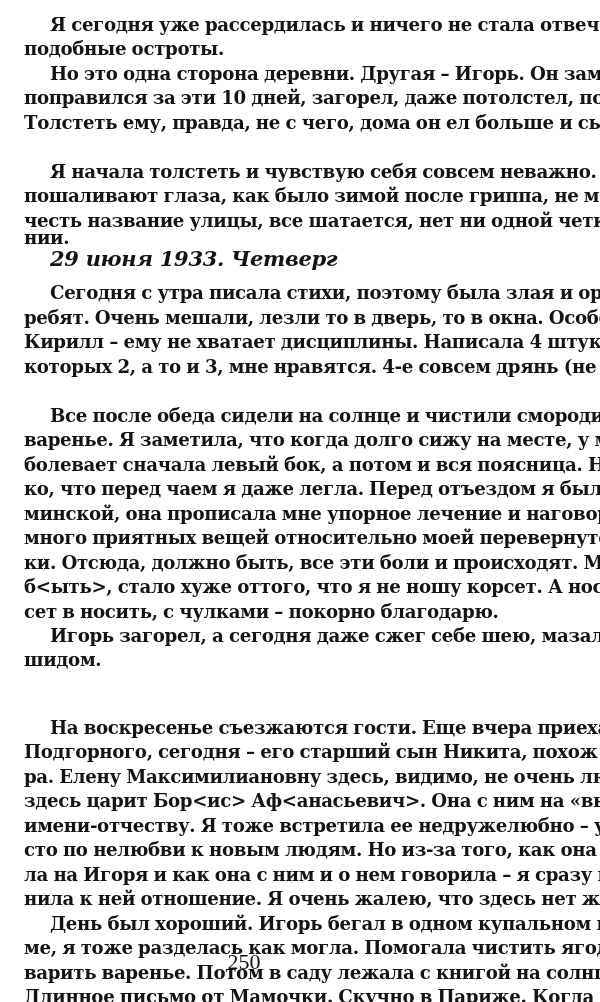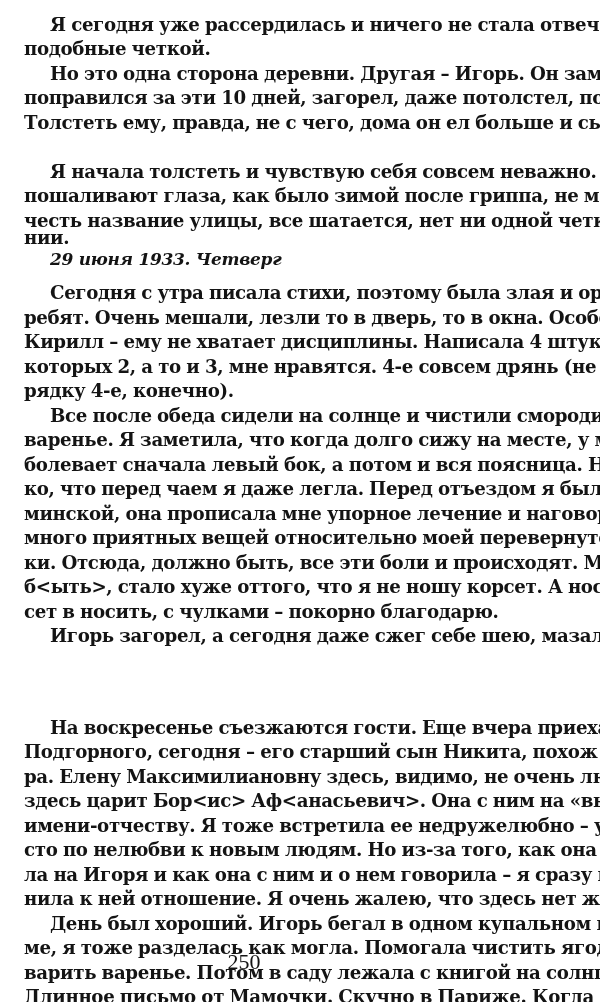--- a/index.html
+++ b/index.html
@@ -39,21 +39,21 @@
       width: 528px;
     }
     .line.last {
       text-align-last: left;
     }
     .heading {
       position: absolute;
       left: 50px;
       height: 26px;
       line-height: 26px;
-      font-size: 17px;
+      font-size: 21px;
       font-weight: bold;
       font-style: italic;
       white-space: nowrap;
       letter-spacing: -0.3px;
     }
     .page-number {
       position: absolute;
       left: 0;
       width: 488px;
       top: 949px;
@@ -63,50 +63,50 @@
       line-height: 26px;
       color: #141414;
     }
   </style>
 </head>
 <body>
 
 <div class="page">
 
   <div class="line indent" style="top:13px">Я сегодня уже рассердилась и ничего не стала отвечать на</div>
-  <div class="line last" style="top:37px">подобные четкой.</div>
+  <div class="line last" style="top:37px">подобные остроты.</div>
 
   <div class="line indent" style="top:62px">Но это одна сторона деревни. Другая – Игорь. Он заметно</div>
   <div class="line" style="top:86px">поправился за эти 10 дней, загорел, даже потолстел, по-моему.</div>
   <div class="line" style="top:111px">Толстеть ему, правда, не с чего, дома он ел больше и сытнее, но</div>
 
   <div class="line indent" style="top:160px">Я начала толстеть и чувствую себя совсем неважно. Опять</div>
   <div class="line" style="top:184px">пошаливают глаза, как было зимой после гриппа, не могу про-</div>
   <div class="line" style="top:209px">честь название улицы, все шатается, нет ни одной четкой ли-</div>
   <div class="line last" style="top:226px">нии.</div>
 
   <div class="heading" style="top:246px">29 июня 1933. Четверг</div>
 
   <div class="line indent" style="top:281px">Сегодня с утра писала стихи, поэтому была злая и орала на</div>
   <div class="line" style="top:306px">ребят. Очень мешали, лезли то в дверь, то в окна. Особенно</div>
   <div class="line" style="top:330px">Кирилл – ему не хватает дисциплины. Написала 4 штуки, из</div>
   <div class="line" style="top:355px">которых 2, а то и 3, мне нравятся. 4-е совсем дрянь (не по по-</div>
-  <div class="line last" style="top:379px">рядку 4-е, конечно).</div>
 
   <div class="line indent" style="top:404px">Все после обеда сидели на солнце и чистили смородину на</div>
   <div class="line" style="top:428px">варенье. Я заметила, что когда долго сижу на месте, у меня за-</div>
   <div class="line" style="top:453px">болевает сначала левый бок, а потом и вся поясница. Настоль-</div>
   <div class="line" style="top:477px">ко, что перед чаем я даже легла. Перед отъездом я была у Ка-</div>
   <div class="line" style="top:502px">минской, она прописала мне упорное лечение и наговорила мне</div>
   <div class="line" style="top:526px">много приятных вещей относительно моей перевернутой мат-</div>
   <div class="line" style="top:551px">ки. Отсюда, должно быть, все эти боли и происходят. М&lt;ожет&gt;</div>
   <div class="line" style="top:575px">б&lt;ыть&gt;, стало хуже оттого, что я не ношу корсет. А носить кор-</div>
   <div class="line last" style="top:600px">сет в носить, с чулками – покорно благодарю.</div>
 
   <div class="line indent" style="top:624px">Игорь загорел, а сегодня даже сжег себе шею, мазала ара-</div>
+  <div class="line last" style="top:648px">шидом.</div>
 
 
   <div class="line indent" style="top:716px">На воскресенье съезжаются гости. Еще вчера приехала жена</div>
   <div class="line" style="top:740px">Подгорного, сегодня – его старший сын Никита, похож на Его-</div>
   <div class="line" style="top:765px">ра. Елену Максимилиановну здесь, видимо, не очень любят,</div>
   <div class="line" style="top:789px">здесь царит Бор&lt;ис&gt; Аф&lt;анасьевич&gt;. Она с ним на «вы» и по</div>
   <div class="line" style="top:814px">имени-отчеству. Я тоже встретила ее недружелюбно – уже про-</div>
   <div class="line" style="top:838px">сто по нелюбви к новым людям. Но из-за того, как она смотре-</div>
   <div class="line" style="top:863px">ла на Игоря и как она с ним и о нем говорила – я сразу переме-</div>
   <div class="line" style="top:887px">нила к ней отношение. Я очень жалею, что здесь нет женщины.</div>

